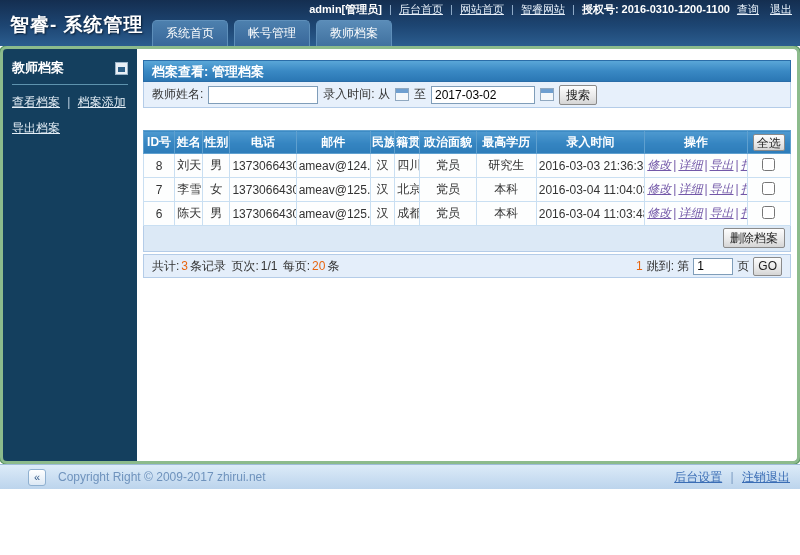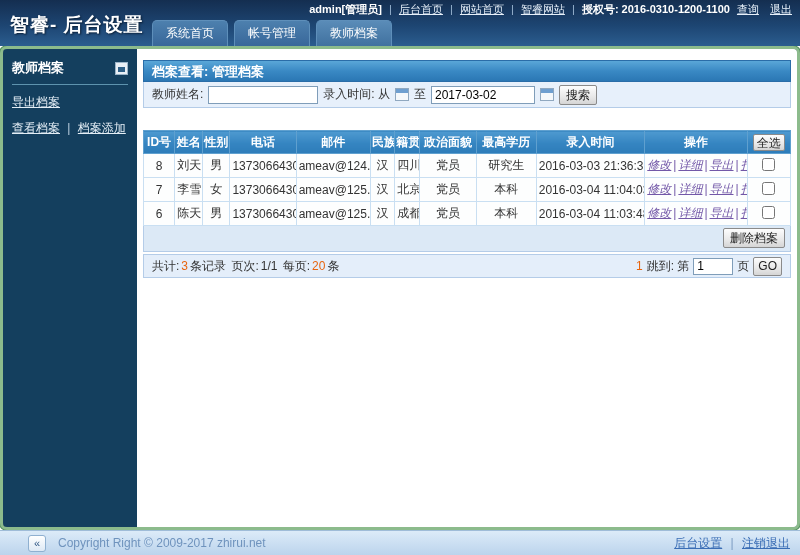--- a/index.html
+++ b/index.html
@@ -1,21 +1,21 @@
 <!DOCTYPE html>
 <html><head>
 <meta charset="utf-8">
 <style>
   * { margin:0; padding:0; box-sizing:border-box; }
   html,body { width:800px; height:555px; }
   body {
     font-family:"Liberation Sans","DejaVu Sans",sans-serif;
     font-size:12px; color:#333; background:#fff; overflow:hidden;
   }
-  .page { width:800px; height:555px; position:relative; display:flex; flex-direction:column; }
+  .page { width:800px; height:489px; position:relative; display:flex; flex-direction:column; }
 
   
   .topbar {
     height:46px; position:relative; flex:0 0 46px;
     background:linear-gradient(180deg,#142e50 0%,#1d4572 55%,#2b5d8f 100%);
   }
   .topbar-right {
     position:absolute; top:2px; right:8px; color:#d7e4f2; font-size:11px; white-space:nowrap;
   }
   .topbar-right a { color:#e8f1fa; text-decoration:underline; cursor:pointer; }
@@ -138,43 +138,43 @@
       <a>后台首页</a>
       <span class="sep">|</span>
       <a>网站首页</a>
       <span class="sep">|</span>
       <a>智睿网站</a>
       <span class="sep">|</span>
       <b>授权号: 2016-0310-1200-1100</b>
       <a style="margin-left:4px;">查询</a>
       <a style="margin-left:8px;">退出</a>
     </div>
-    <div class="brand">智睿- 后台设置</div>
+    <div class="brand">智睿- 系统管理</div>
     <div class="tabs">
       <a class="tab">系统首页</a>
       <a class="tab">帐号管理</a>
       <a class="tab active">教师档案</a>
     </div>
   </div>
 
   <div class="wrapper">
 
     <div class="sidebar">
       <div class="sidebar-title-row">
         <span class="sidebar-title">教师档案</span>
         <span class="collapse-icon"></span>
       </div>
       <hr class="sidebar-divider">
       <div class="side-row">
-        <a>导出档案</a>
-      </div>
-      <div class="side-row">
         <a>查看档案</a>
         <span class="sep">|</span>
         <a>档案添加</a>
+      </div>
+      <div class="side-row">
+        <a>导出档案</a>
       </div>
     </div>
 
     <div class="main">
       <div class="panel-head">档案查看: 管理档案</div>
 
       <div class="search-bar">
         <label>教师姓名:</label>
         <input class="txt name" type="text" value="" style="">
         <label>录入时间: 从</label>

